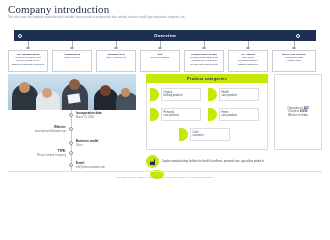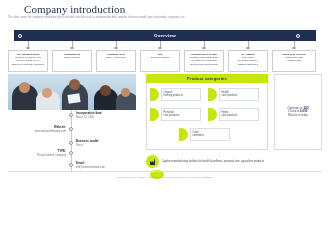--- a/index.html
+++ b/index.html
@@ -6,21 +6,21 @@
   html, body {
     width:330px; height:186px;
     font-family:"Liberation Serif", serif;
     background:#ffffff;
     overflow:hidden;
   }
   .slide { position:relative; width:330px; height:186px; background:#fff; }
 
   
   .title {
-    position:absolute; left:24px; top:3px;
+    position:absolute; left:8px; top:3px;
     font-size:11px; color:#1b2a4a; letter-spacing:.1px;
     font-family:"Liberation Serif", serif;
   }
   .subtitle {
     position:absolute; left:8px; top:16px; width:306px;
     font-size:2.6px; line-height:3.4px; color:#8a8f99;
     font-family:"Liberation Sans", sans-serif;
   }
 
   

